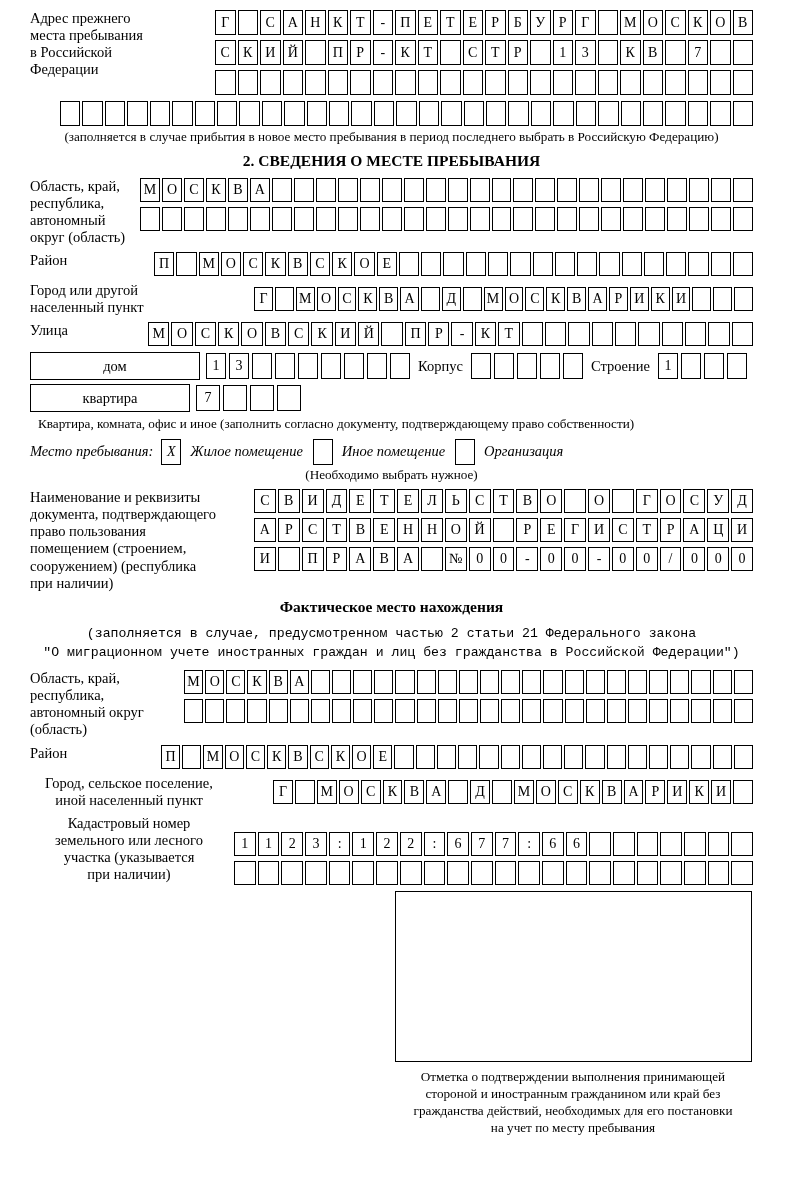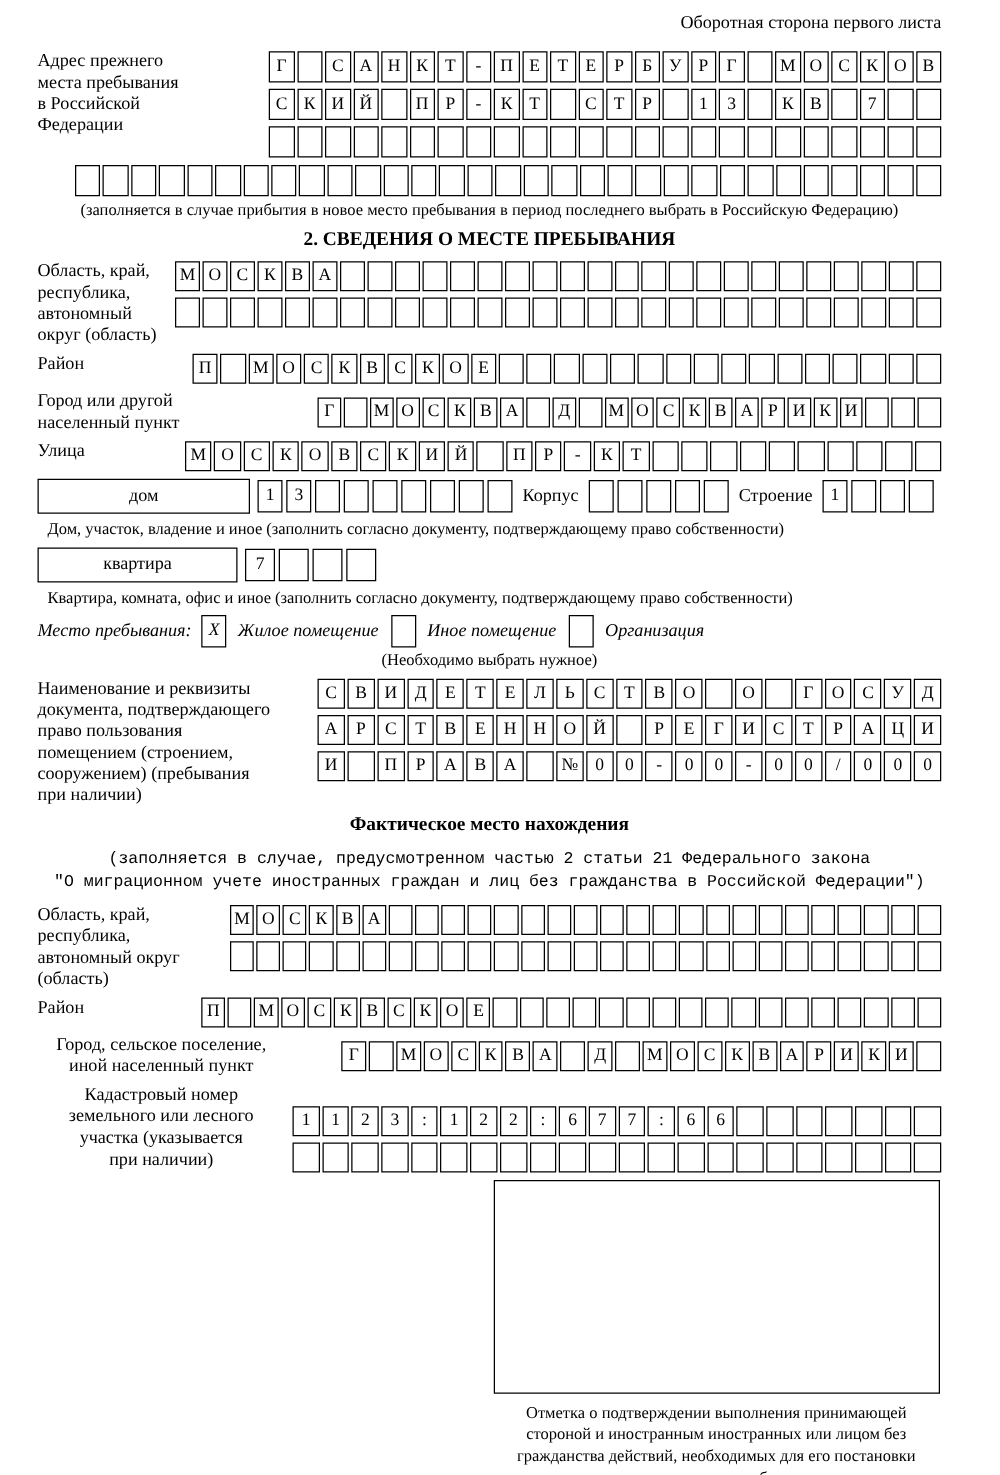--- a/index.html
+++ b/index.html
@@ -56,21 +56,20 @@
   .stamp-box { margin-left:365px; width:357px; height:171px; border:1.6px solid #000;
                box-sizing:border-box; margin-top:2px; }
   .stamp-cap { margin-left:318px; width:450px; text-align:center; font-size:13.2px;
                line-height:1.3; margin-top:6px; }
 </style>
 </head>
 <body>
 
 <div class="page">
 
-  <div class="hdr">Оборотная сторона первого листа</div>
 
   <div class="field s1">
     <div class="lbl w185">
       <div>Адрес прежнего</div>
       <div>места пребывания</div>
       <div>в Российской</div>
       <div>Федерации</div>
     </div>
     <div class="rows">
       <div class="cells">
@@ -381,21 +380,20 @@
         <div class="cell"></div>
       </div>
     <div class="inline-lbl">Строение</div>
     <div class="cells cellsf">
         <div class="cell">1</div>
         <div class="cell"></div>
         <div class="cell"></div>
         <div class="cell"></div>
       </div>
   </div>
-  <div class="caption">Дом, участок, владение и иное (заполнить согласно документу, подтверждающему право собственности)</div>
 
   <div class="domrow">
     <div class="wide-box wb200">квартира</div>
     <div class="cells cellsf cells-kv">
         <div class="cell">7</div>
         <div class="cell"></div>
         <div class="cell"></div>
         <div class="cell"></div>
       </div>
   </div>
@@ -411,21 +409,21 @@
     <span class="mlabel">Организация</span>
   </div>
   <div class="caption center">(Необходимо выбрать нужное)</div>
 
   <div class="field">
     <div class="lbl w224">
       <div>Наименование и реквизиты</div>
       <div>документа, подтверждающего</div>
       <div>право пользования</div>
       <div>помещением (строением,</div>
-      <div>сооружением) (пребывания</div>
+      <div>сооружением) (республика</div>
       <div>при наличии)</div>
     </div>
     <div class="rows">
       <div class="cells">
           <div class="cell">С</div>
           <div class="cell">В</div>
           <div class="cell">И</div>
           <div class="cell">Д</div>
           <div class="cell">Е</div>
           <div class="cell">Т</div>
@@ -689,18 +687,18 @@
           <div class="cell"></div>
           <div class="cell"></div>
           <div class="cell"></div>
         </div>
     </div>
   </div>
 
   <div class="stamp-box"></div>
   <div class="stamp-cap">
     <div>Отметка о подтверждении выполнения принимающей</div>
-    <div>стороной и иностранным иностранных или лицом без</div>
+    <div>стороной и иностранным гражданином или край без</div>
     <div>гражданства действий, необходимых для его постановки</div>
     <div>на учет по месту пребывания</div>
   </div>
 
 </div>
 
 </body></html>

